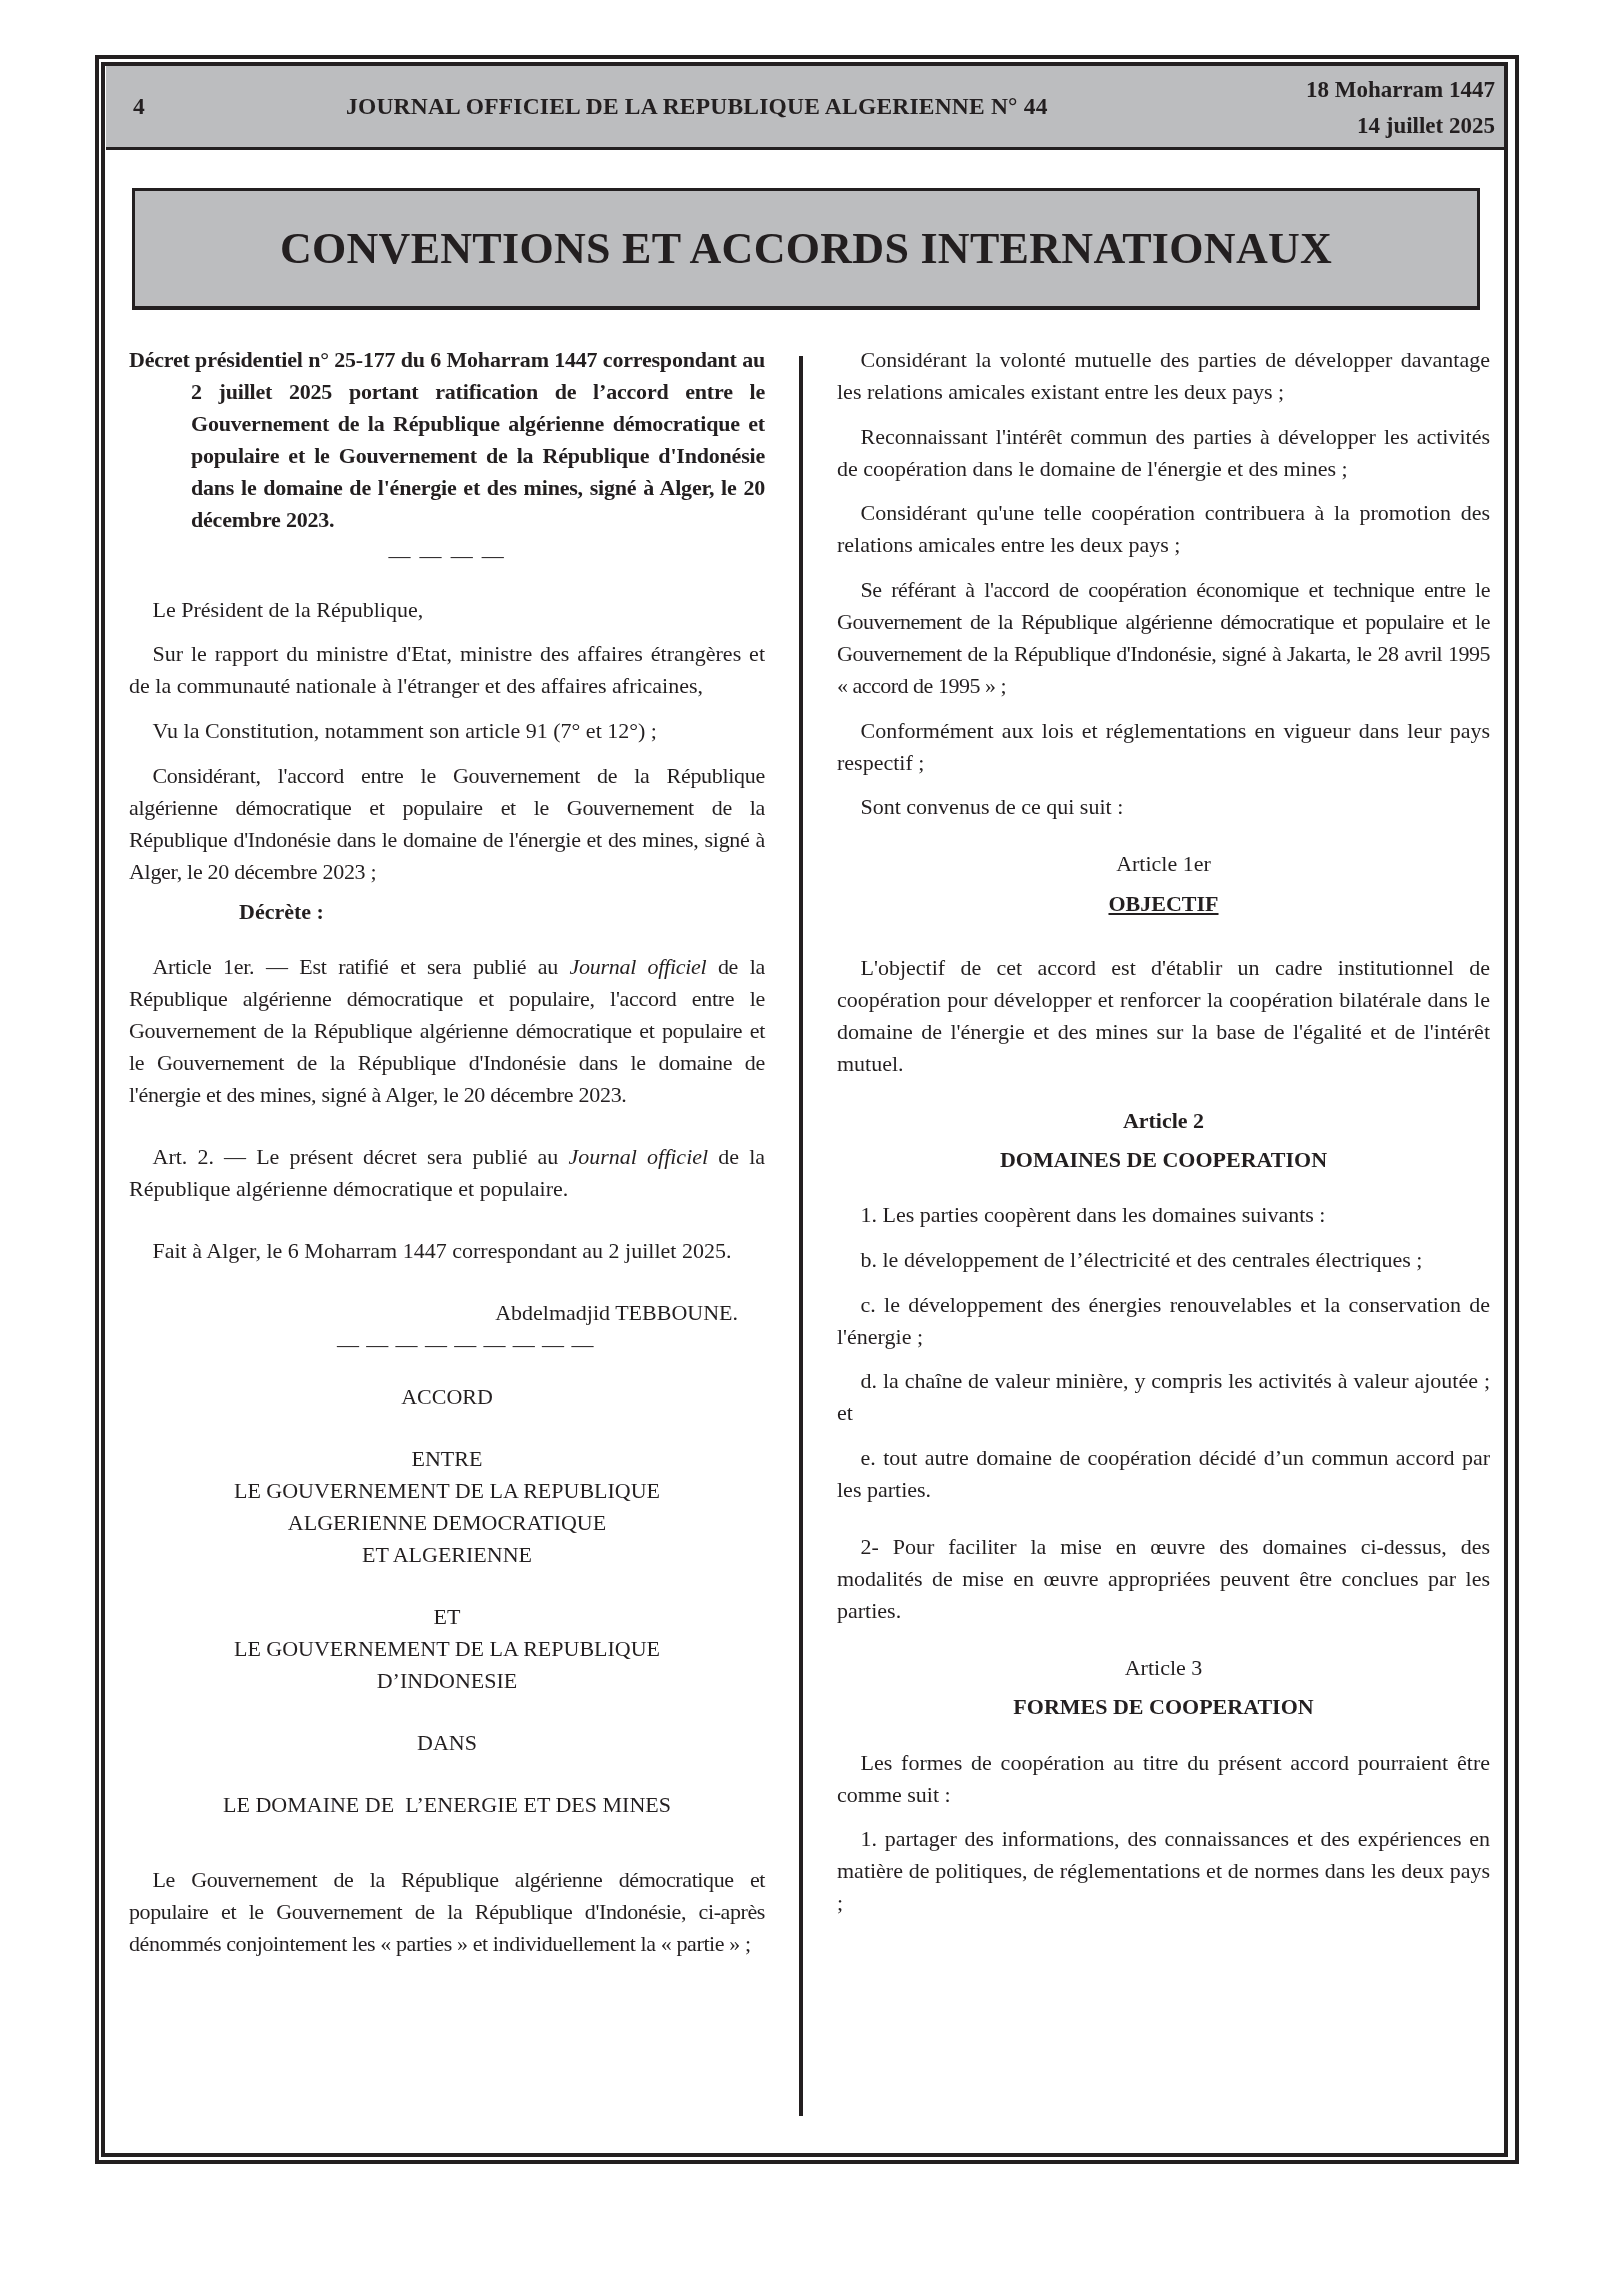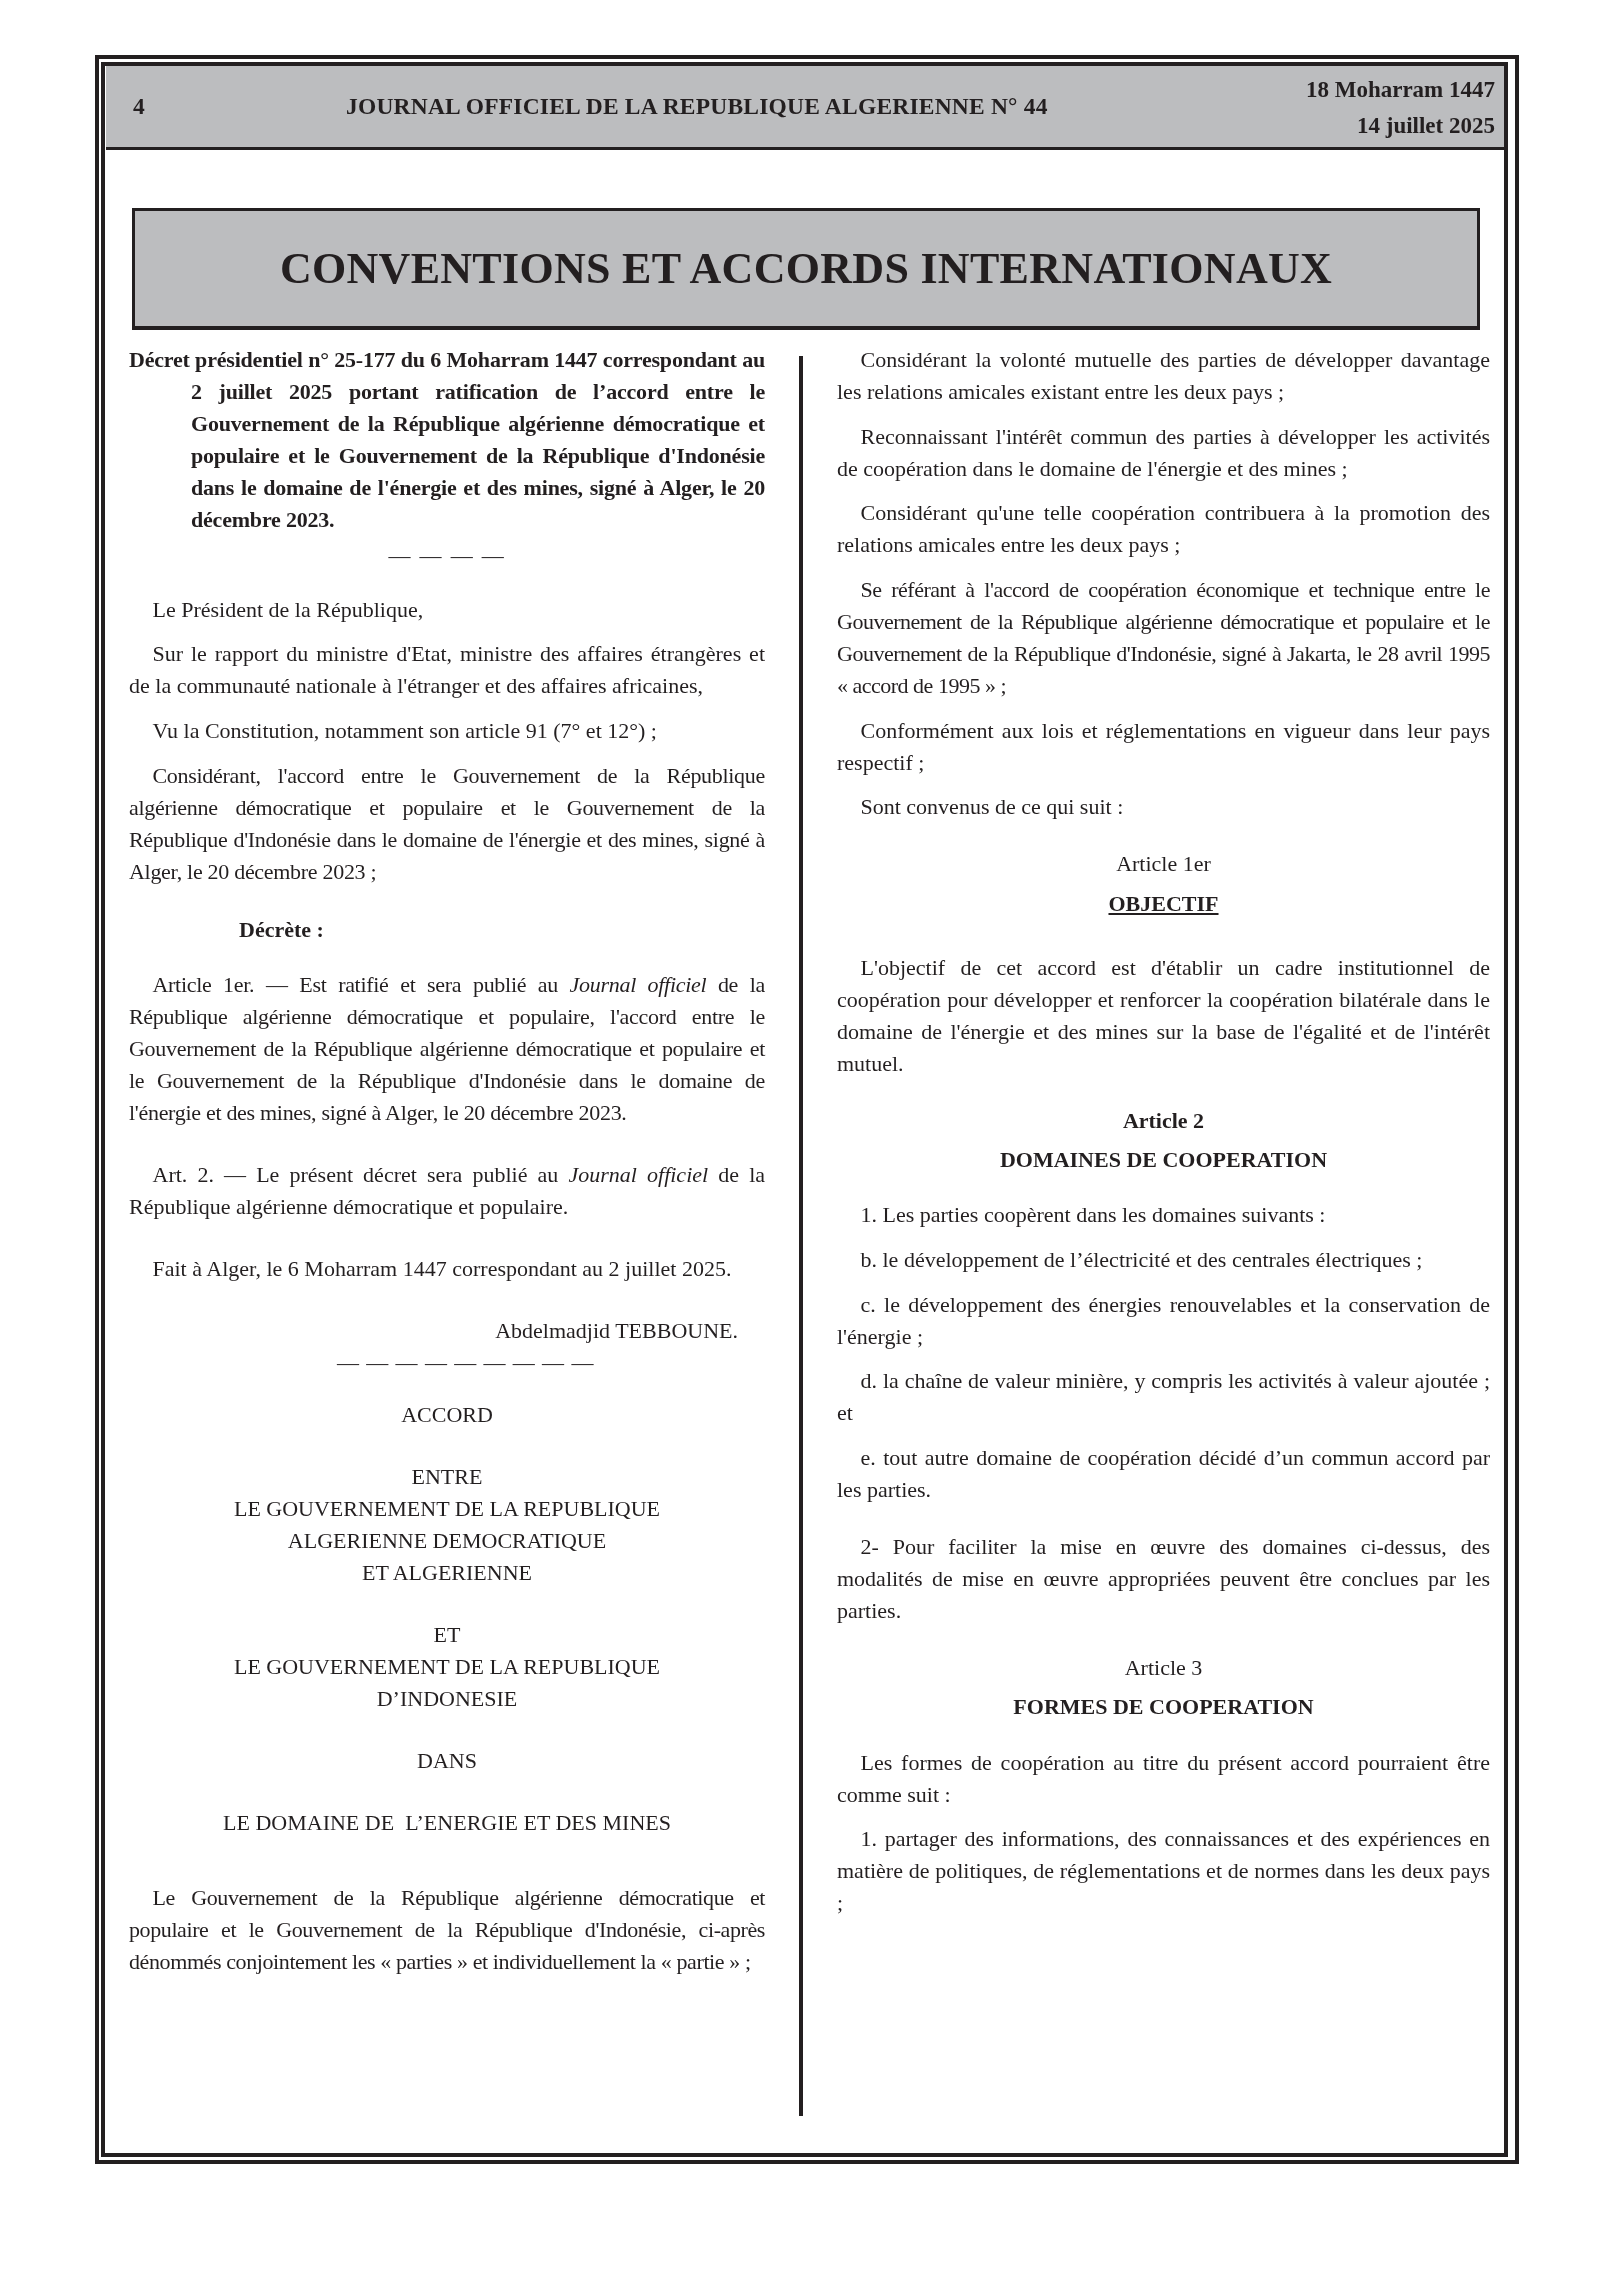--- a/index.html
+++ b/index.html
@@ -16,21 +16,21 @@
   }
   .header-bar {
     position: absolute; left: 106px; top: 66px; width: 1398px; height: 84px;
     background: #bcbdbf; border-bottom: 3.6px solid #231f20;
   }
   .header-page { position: absolute; left: 27px; top: 27px; font-weight: bold; font-size: 23.5px; }
   .header-title { position: absolute; left: 240px; top: 27px; font-weight: bold; font-size: 23.5px; letter-spacing: 0.2px; }
   .header-date { position: absolute; right: 9px; top: 6.3px; text-align: right; font-weight: bold; font-size: 23px; line-height: 36px; }
 
   .title-box {
-    position: absolute; left: 132px; top: 208px; width: 1348px; height: 122px;
+    position: absolute; left: 132px; top: 188px; width: 1348px; height: 122px;
     background: #bcbdbf; border: 3.6px solid #231f20; border-bottom-width: 4.5px;
     display: flex; align-items: center; justify-content: center;
   }
   .title-text { font-weight: bold; font-size: 44px; letter-spacing: 0.3px; }
 
   .col-divider { position: absolute; left: 799px; top: 356px; width: 3.6px; height: 1760px; background: #231f20; }
 
   .col { position: absolute; top: 344px; font-size: 22px; line-height: 32px; }
   .col-left { left: 129px; width: 636px; }
   .col-right { left: 837px; width: 653px; }
@@ -69,21 +69,21 @@
 
 <div class="col-divider"></div>
 
 <div class="col col-left">
   <p class="decree-head">Décret présidentiel n° 25-177 du 6 Moharram 1447 correspondant au 2 juillet 2025 portant ratification de l’accord entre le Gouvernement de la République algérienne démocratique et populaire et le Gouvernement de la République d'Indonésie dans le domaine de l'énergie et des mines, signé à Alger, le 20 décembre 2023.</p>
   <p class="dashes" style="margin-top:3.6px;margin-bottom:22px;">— — — —</p>
 
   <p class="mb">Le Président de la République,</p>
   <p class="mb">Sur le rapport du ministre d'Etat, ministre des affaires étrangères et de la communauté nationale à l'étranger et des affaires africaines,</p>
   <p class="mb">Vu la Constitution, notamment son article 91 (7° et 12°) ;</p>
-  <p style="margin-bottom:26px;letter-spacing:-0.3px;">Considérant, l'accord entre le Gouvernement de la République algérienne démocratique et populaire et le Gouvernement de la République d'Indonésie dans le domaine de l'énergie et des mines, signé à Alger, le 20 décembre 2023 ;</p>
+  <p style="margin-bottom:8px;letter-spacing:-0.3px;">Considérant, l'accord entre le Gouvernement de la République algérienne démocratique et populaire et le Gouvernement de la République d'Indonésie dans le domaine de l'énergie et des mines, signé à Alger, le 20 décembre 2023 ;</p>
 
   <p class="bold" style="text-indent:0;padding-left:110px;margin-bottom:23.5px;">Décrète :</p>
 
   <p style="margin-bottom:30px;letter-spacing:-0.3px;"><span>Article 1er. — Est ratifié et sera publié au </span><i>Journal officiel</i><span> de la République algérienne démocratique et populaire, l'accord entre le Gouvernement de la République algérienne démocratique et populaire et le Gouvernement de la République d'Indonésie dans le domaine de l'énergie et des mines, signé à Alger, le 20 décembre 2023.</span></p>
 
   <p style="margin-bottom:30px;"><span>Art. 2. — Le présent décret sera publié au </span><i>Journal officiel</i><span> de la République algérienne démocratique et populaire.</span></p>
 
   <p style="margin-bottom:30px;">Fait à Alger, le 6 Moharram 1447 correspondant au 2 juillet 2025.</p>
 
   <p class="sig">Abdelmadjid TEBBOUNE.</p>

